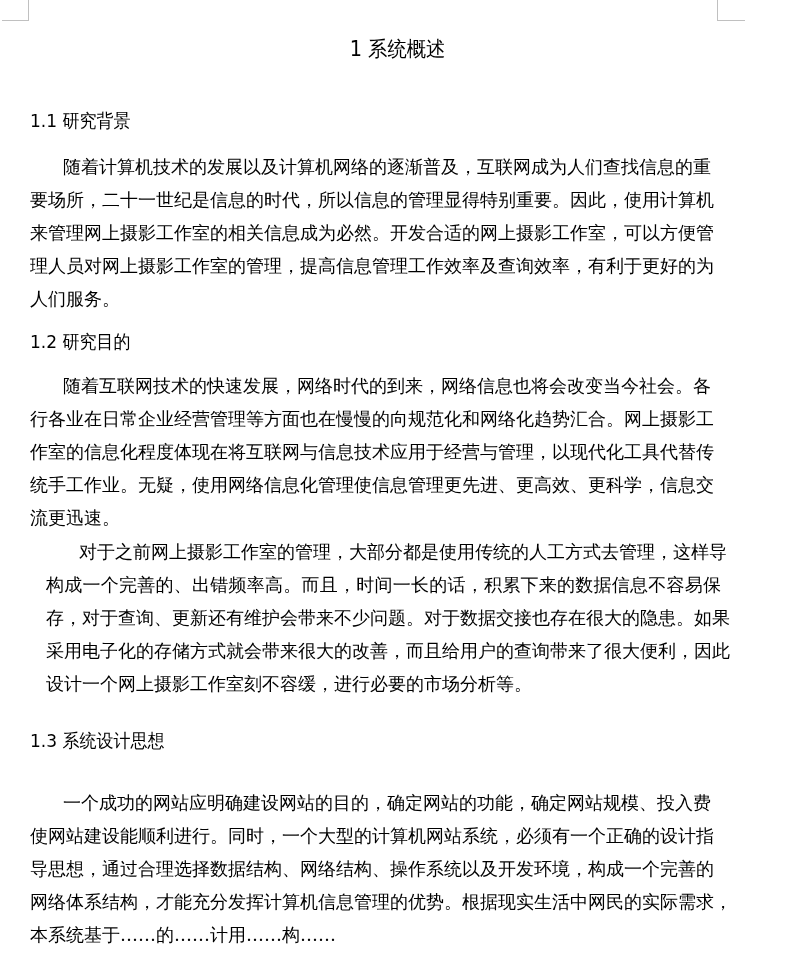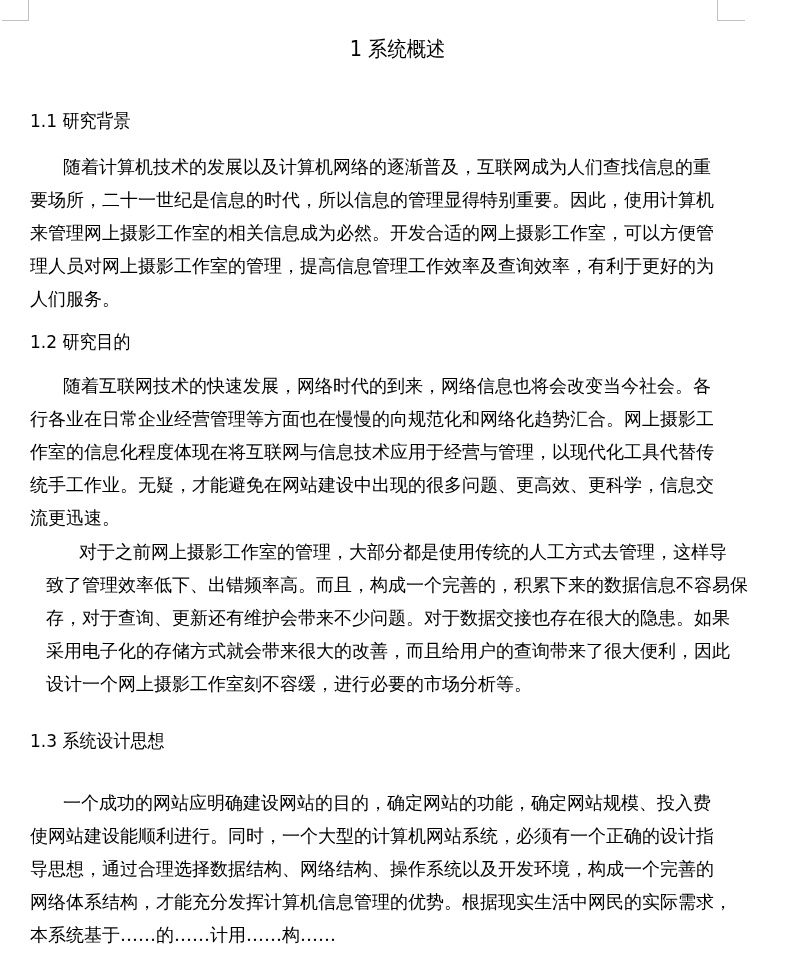--- a/index.html
+++ b/index.html
@@ -43,26 +43,26 @@
   <span class="line">来管理网上摄影工作室的相关信息成为必然。开发合适的网上摄影工作室，可以方便管</span>
   <span class="line">理人员对网上摄影工作室的管理，提高信息管理工作效率及查询效率，有利于更好的为</span>
   <span class="line last">人们服务。</span>
 </div>
 
 <div class="heading" style="top:329px;">1.2 研究目的</div>
 <div class="para-lines" style="top:369px;">
   <span class="line first">随着互联网技术的快速发展，网络时代的到来，网络信息也将会改变当今社会。各</span>
   <span class="line">行各业在日常企业经营管理等方面也在慢慢的向规范化和网络化趋势汇合。网上摄影工</span>
   <span class="line">作室的信息化程度体现在将互联网与信息技术应用于经营与管理，以现代化工具代替传</span>
-  <span class="line">统手工作业。无疑，才能避免在网站建设中出现的很多问题、更高效、更科学，信息交</span>
+  <span class="line">统手工作业。无疑，使用网络信息化管理使信息管理更先进、更高效、更科学，信息交</span>
   <span class="line last">流更迅速。</span>
 </div>
 <div class="para-lines" style="top:535px;margin-left:16px;">
   <span class="line first">对于之前网上摄影工作室的管理，大部分都是使用传统的人工方式去管理，这样导</span>
-  <span class="line">致了管理效率低下、出错频率高。而且，构成一个完善的，积累下来的数据信息不容易保</span>
+  <span class="line">构成一个完善的、出错频率高。而且，时间一长的话，积累下来的数据信息不容易保</span>
   <span class="line">存，对于查询、更新还有维护会带来不少问题。对于数据交接也存在很大的隐患。如果</span>
   <span class="line">采用电子化的存储方式就会带来很大的改善，而且给用户的查询带来了很大便利，因此</span>
   <span class="line last">设计一个网上摄影工作室刻不容缓，进行必要的市场分析等。</span>
 </div>
 
 <div class="heading" style="top:728px;">1.3 系统设计思想</div>
 <div class="para-lines" style="top:786px;">
   <span class="line first">一个成功的网站应明确建设网站的目的，确定网站的功能，确定网站规模、投入费</span>
   <span class="line">使网站建设能顺利进行。同时，一个大型的计算机网站系统，必须有一个正确的设计指</span>
   <span class="line">导思想，通过合理选择数据结构、网络结构、操作系统以及开发环境，构成一个完善的</span>

